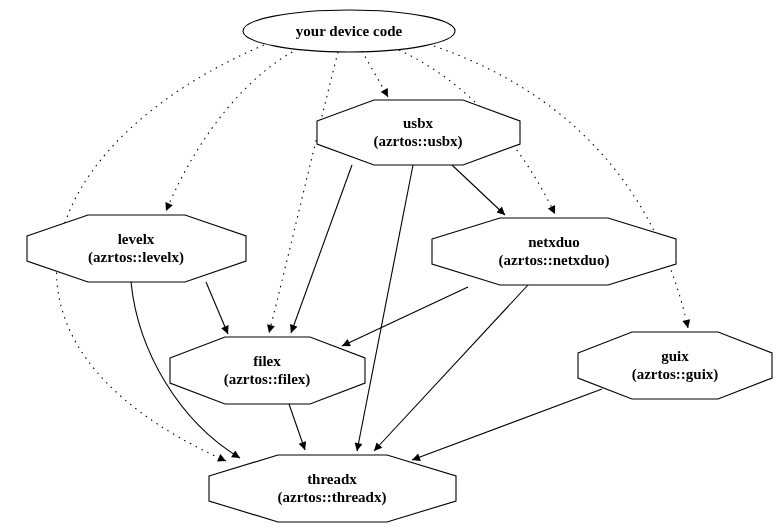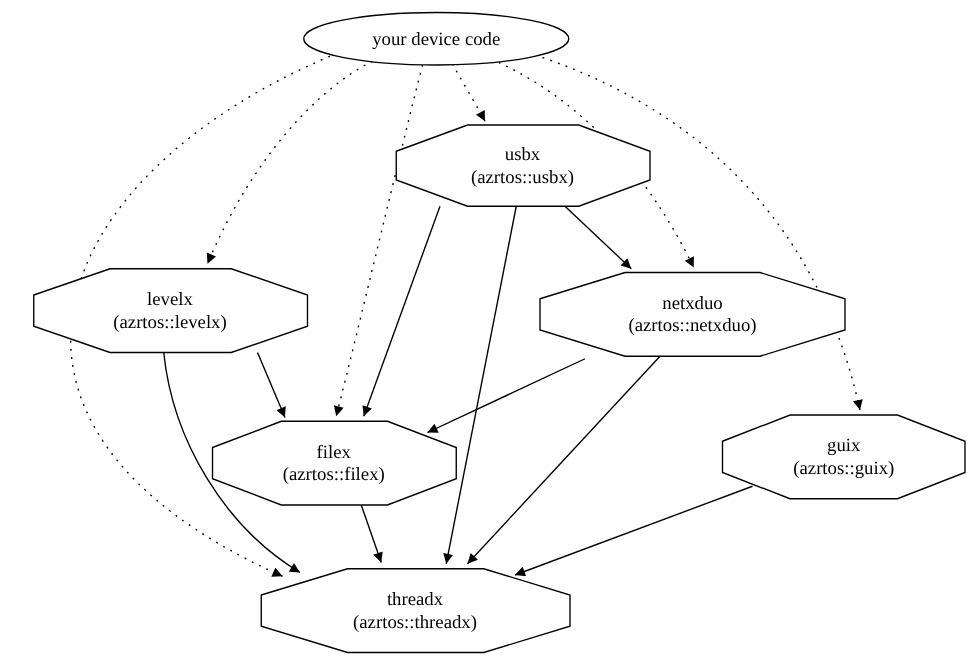--- a/index.html
+++ b/index.html
@@ -8,20 +8,21 @@
     background: #ffffff;
     width: 779px;
     height: 528px;
     overflow: hidden;
   }
   .canvas {
     position: relative;
     width: 779px;
     height: 528px;
     background: #ffffff;
+    font-weight: bold;
   }
   svg { display: block; }
   .edge {
     fill: none;
     stroke: #000000;
     stroke-width: 1.1;
   }
   .edge.dotted {
     stroke-dasharray: 1.5 5;
   }

